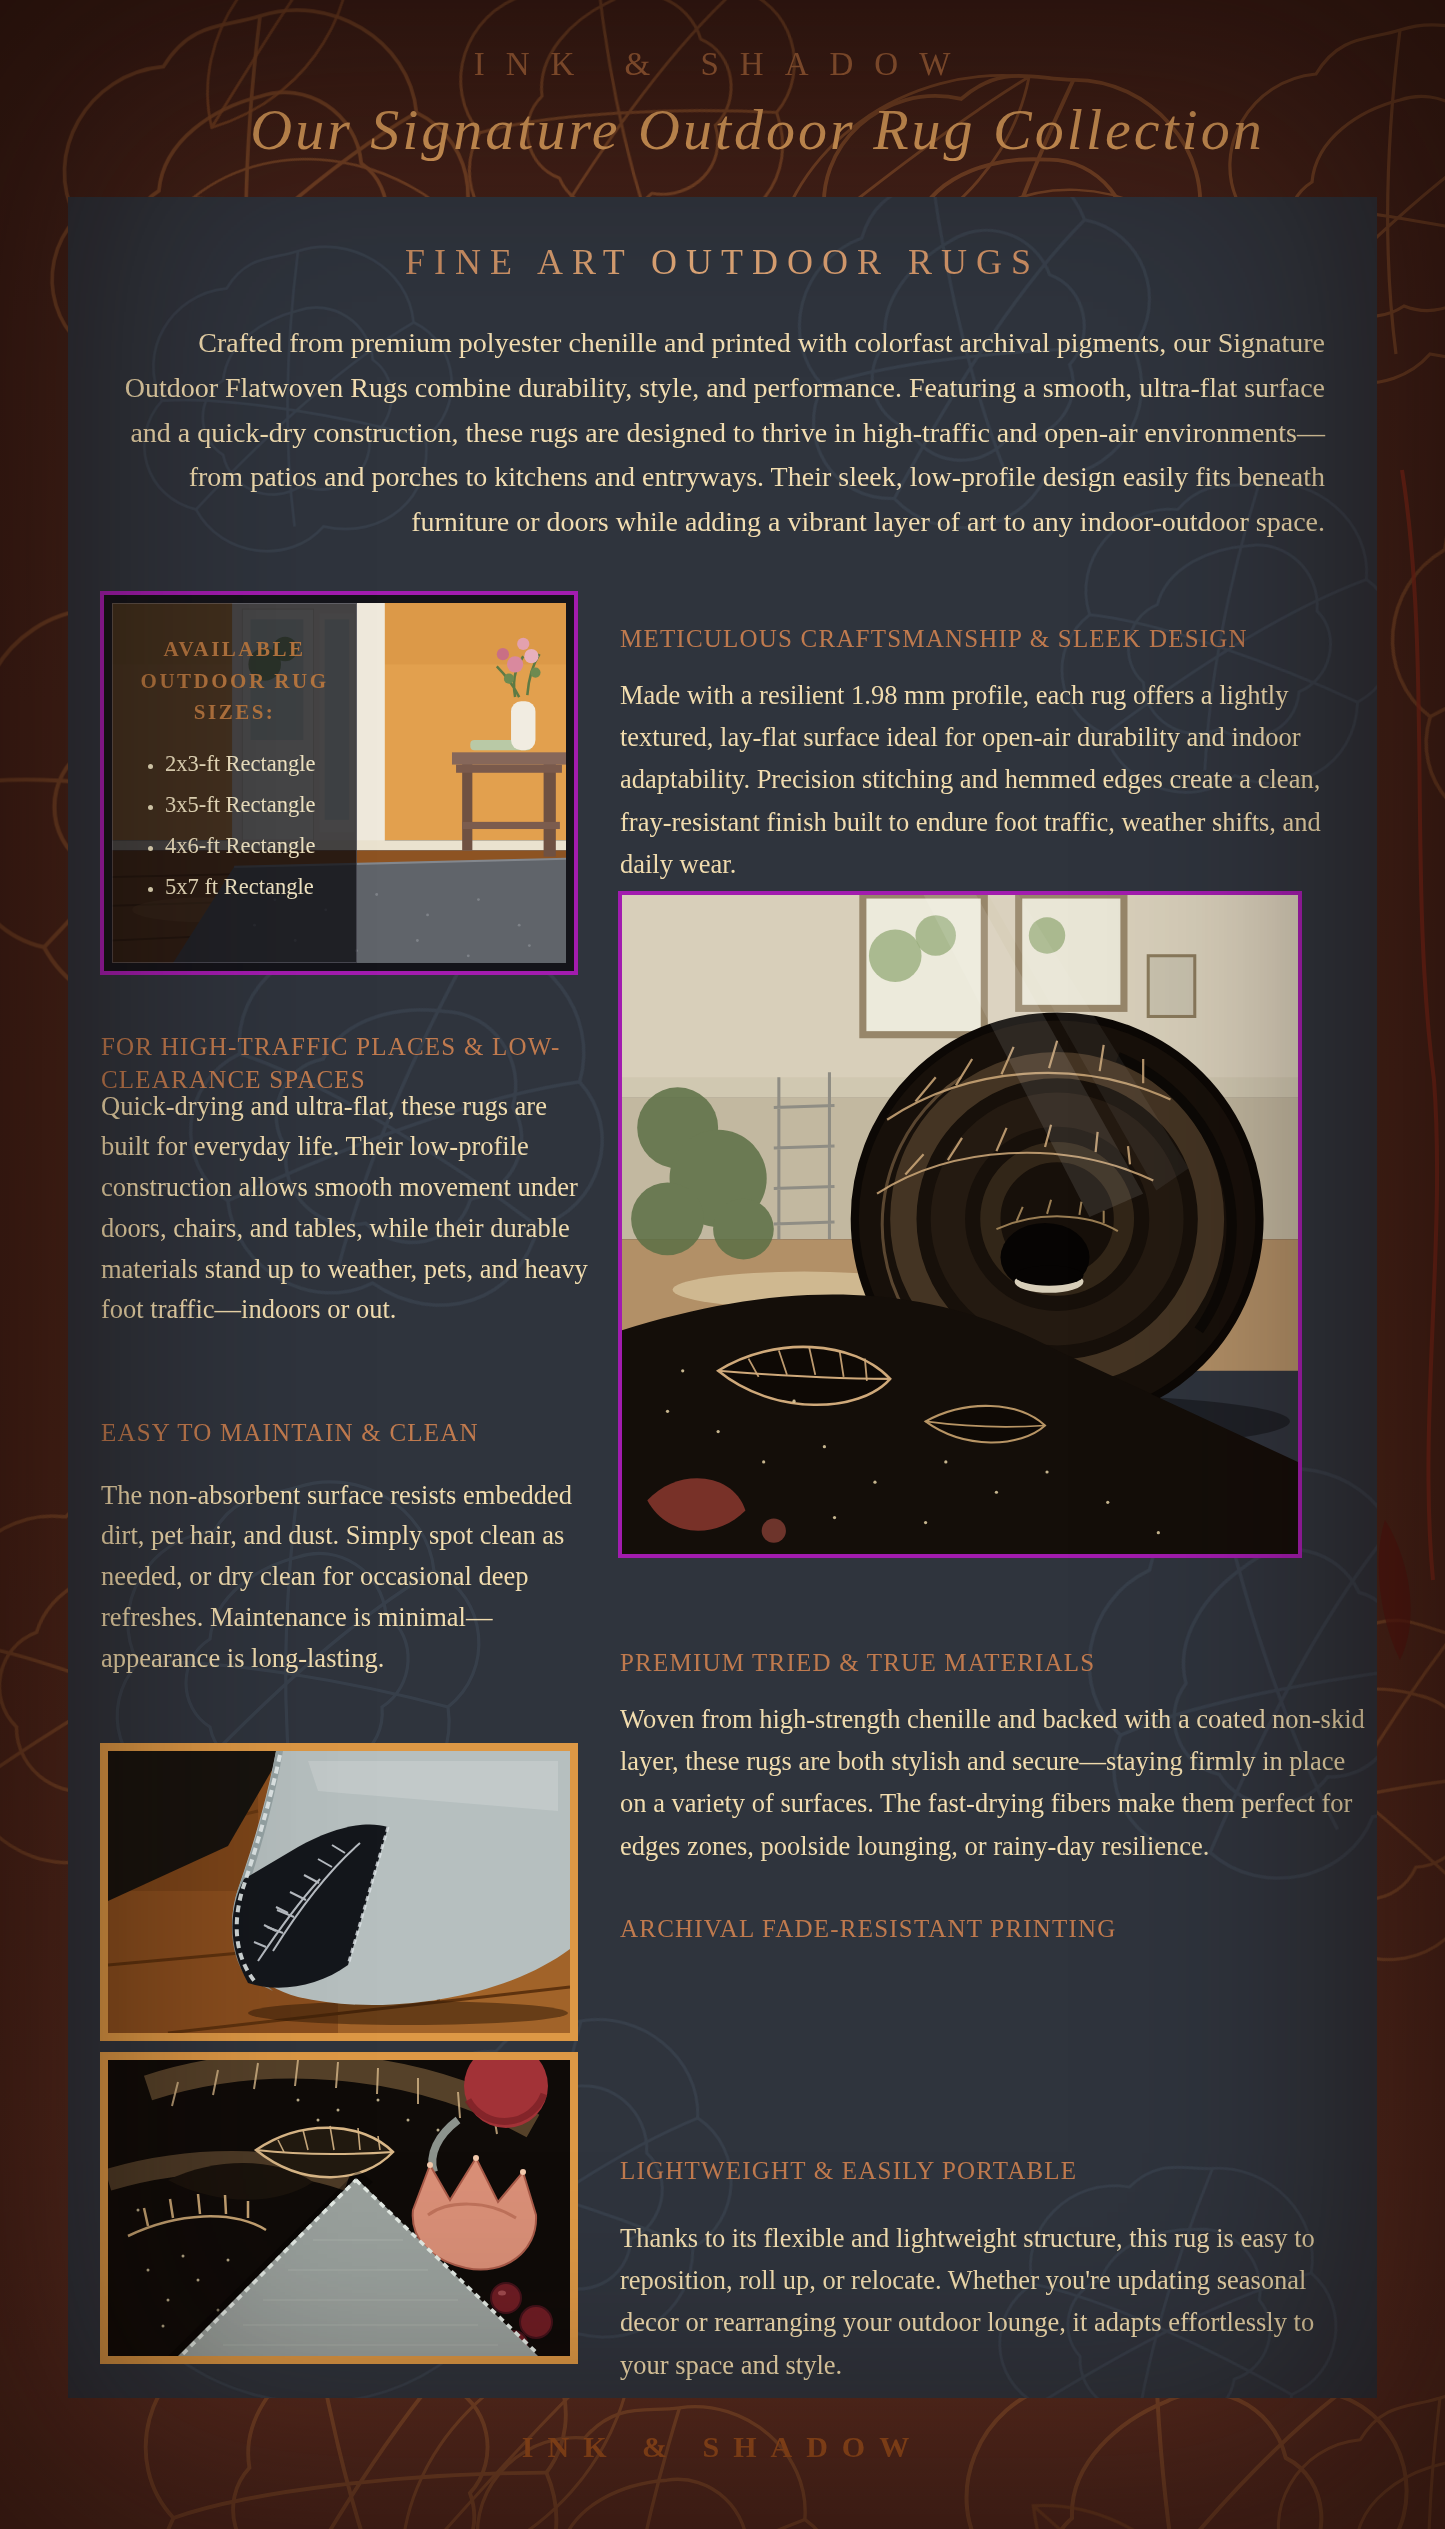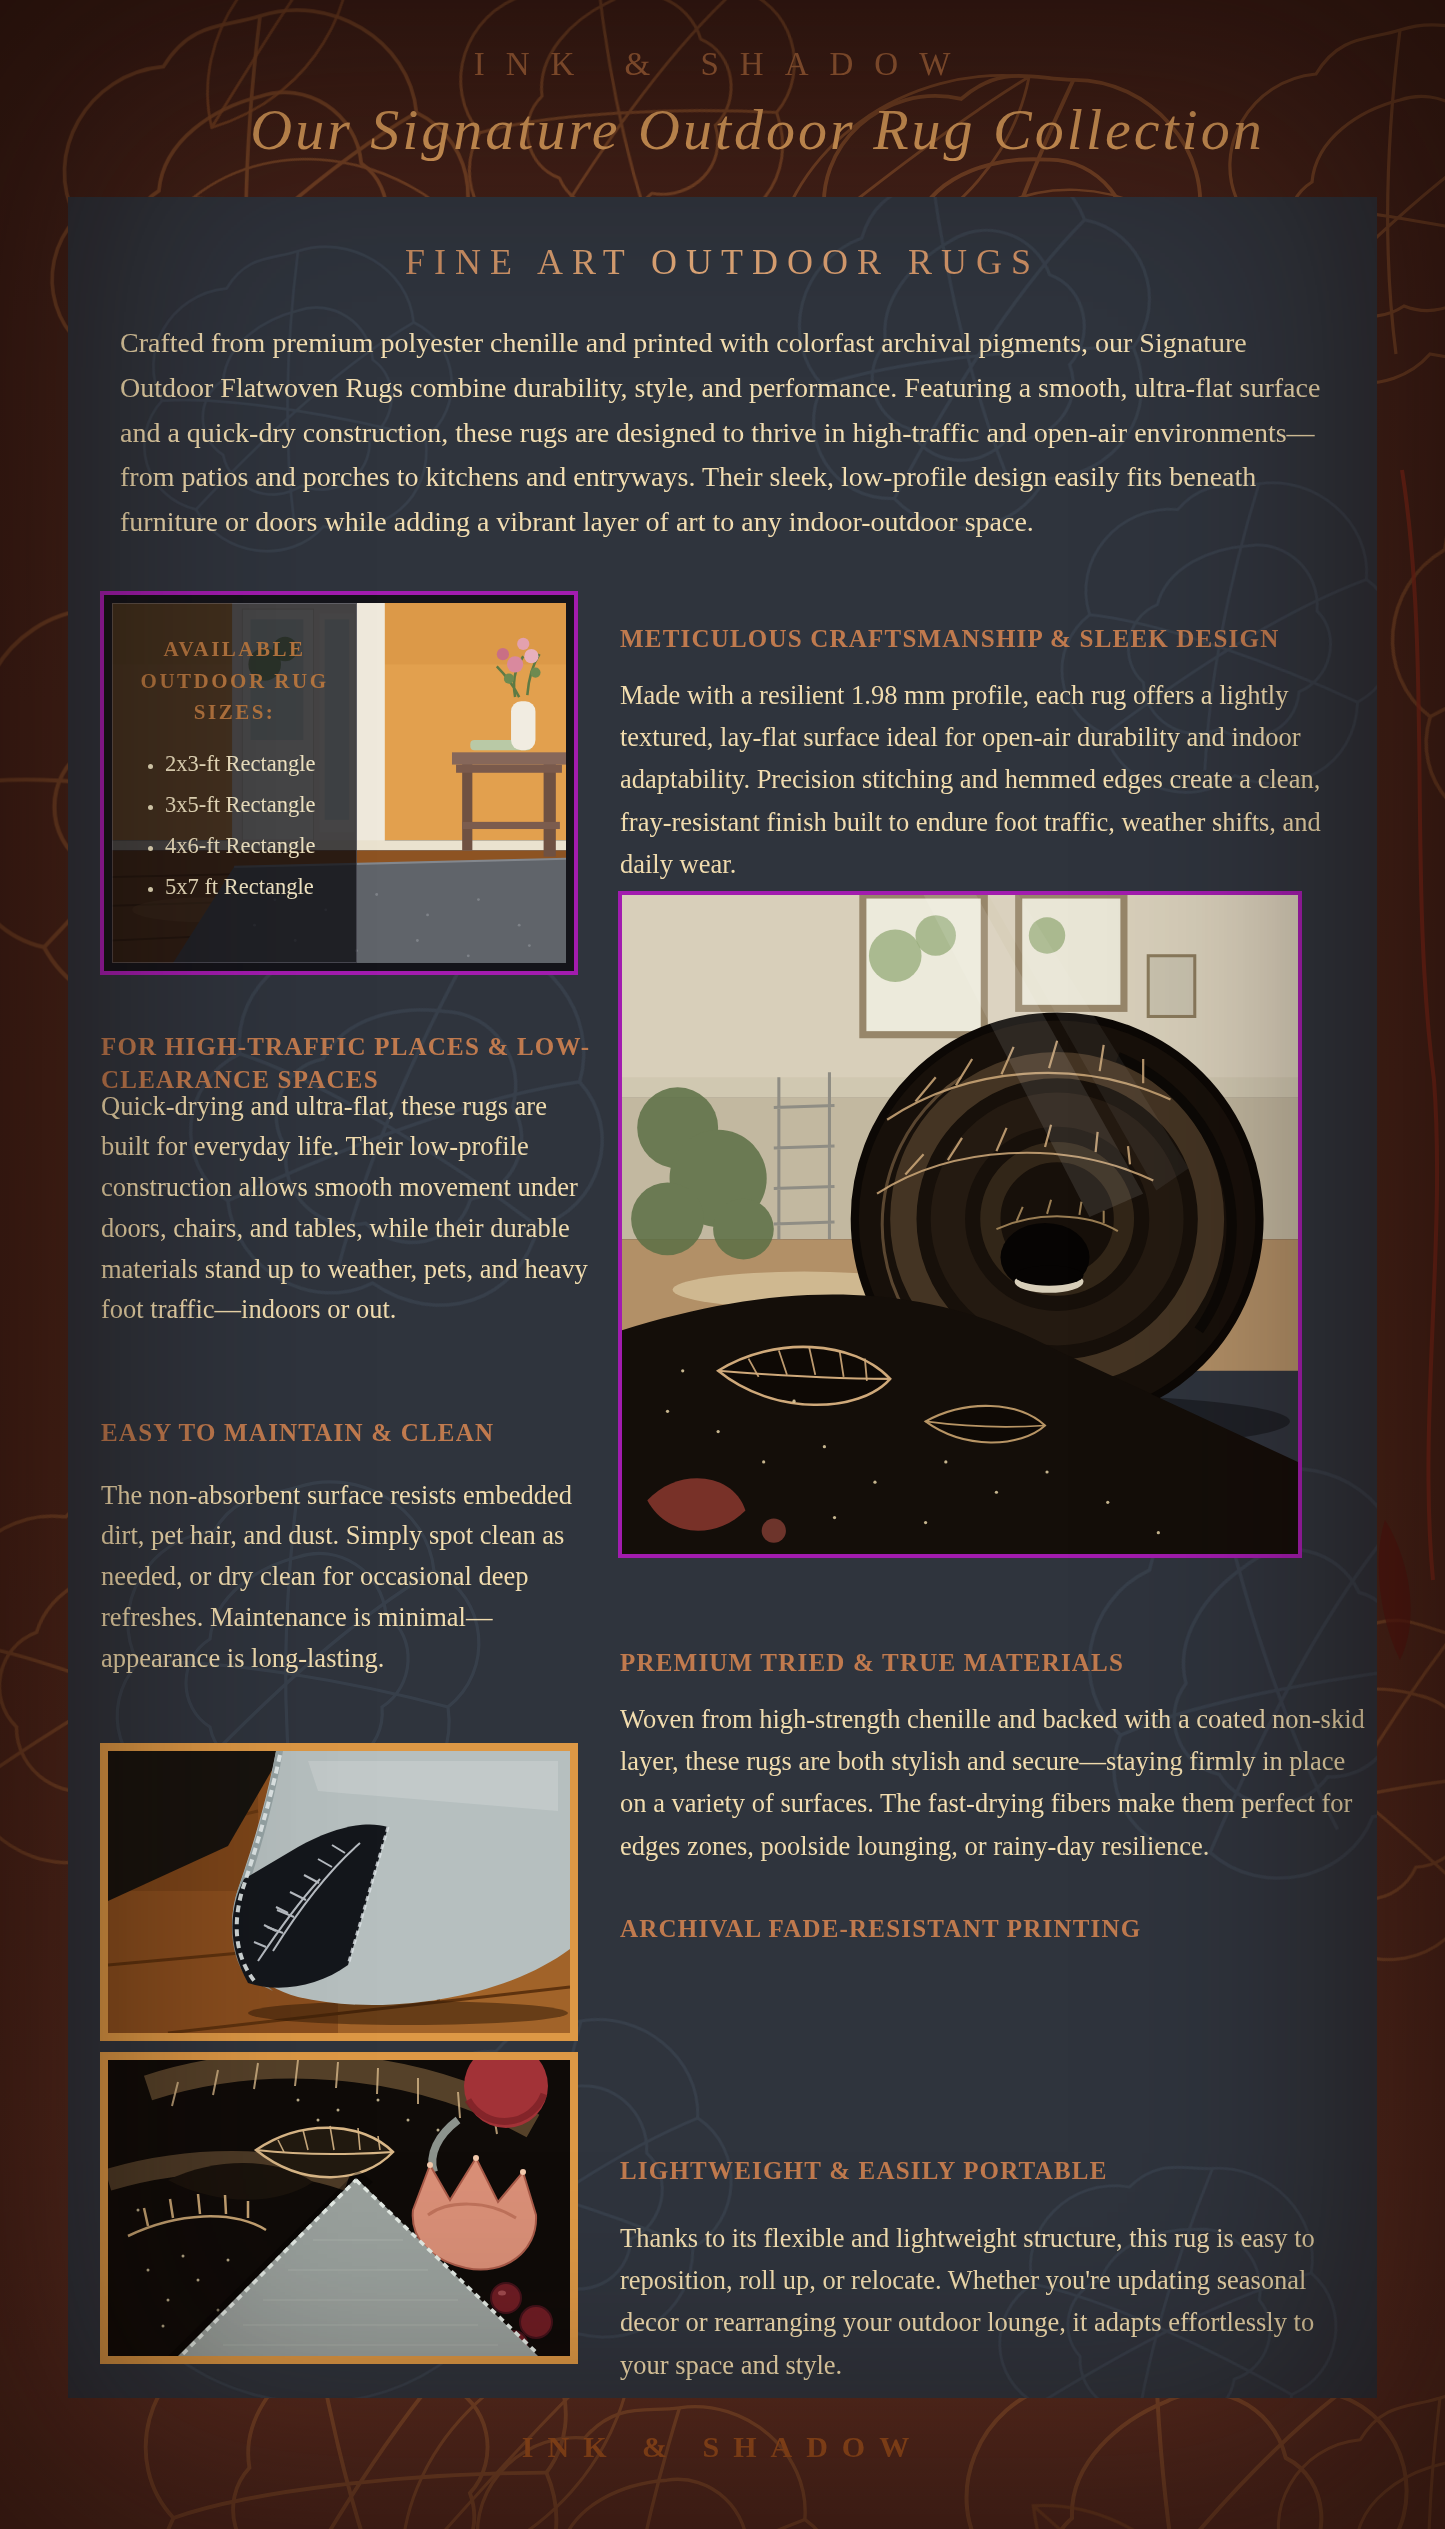--- a/index.html
+++ b/index.html
@@ -17,23 +17,23 @@
   .tagline{position:absolute;top:96px;left:0;width:100%;text-align:center;z-index:3;
     font-style:italic;font-size:58px;letter-spacing:3px;color:#dd9e5c;font-weight:400;padding-left:35px;}
   
   .panel{position:absolute;left:68px;top:197px;width:1309px;height:2201px;z-index:2;
     background:#2f343d;}
   .panel-art{position:absolute;inset:0;pointer-events:none;}
   .panel-title{position:absolute;top:20px;left:0;width:100%;text-align:center;
     font-size:36px;font-weight:400;letter-spacing:9px;
     background:linear-gradient(90deg,#a96b46 8%,#e0a878 48%,#bd7a52 90%);
     -webkit-background-clip:text;background-clip:text;color:transparent;}
-  .intro{position:absolute;left:52px;top:96px;width:1205px;text-align:left;
+  .intro{position:absolute;left:52px;top:96px;width:1205px;text-align:right;
     font-size:28px;line-height:1.6;color:#f2ddb0;}
-  .h-sec{position:absolute;font-weight:700;font-size:25px;line-height:1.32;
+  .h-sec{position:absolute;font-weight:400;font-size:25px;line-height:1.32;
     letter-spacing:1.2px;color:#c07a4e;}
   .p-body{position:absolute;font-weight:400;font-size:26.5px;line-height:1.54;color:#f1dcae;}
   .p-right{line-height:1.6;}
   
   .card{position:absolute;box-sizing:border-box;}
   .card.pink{border:4px solid #a21caf;}
   .card.orange{border:8px solid #dd9845;}
   .card.padded{background:#14141a;padding:8px;}
   .photo-wrap{position:relative;width:100%;height:100%;overflow:hidden;}
   .photo-wrap svg{position:absolute;inset:0;width:100%;height:100%;display:block;}

